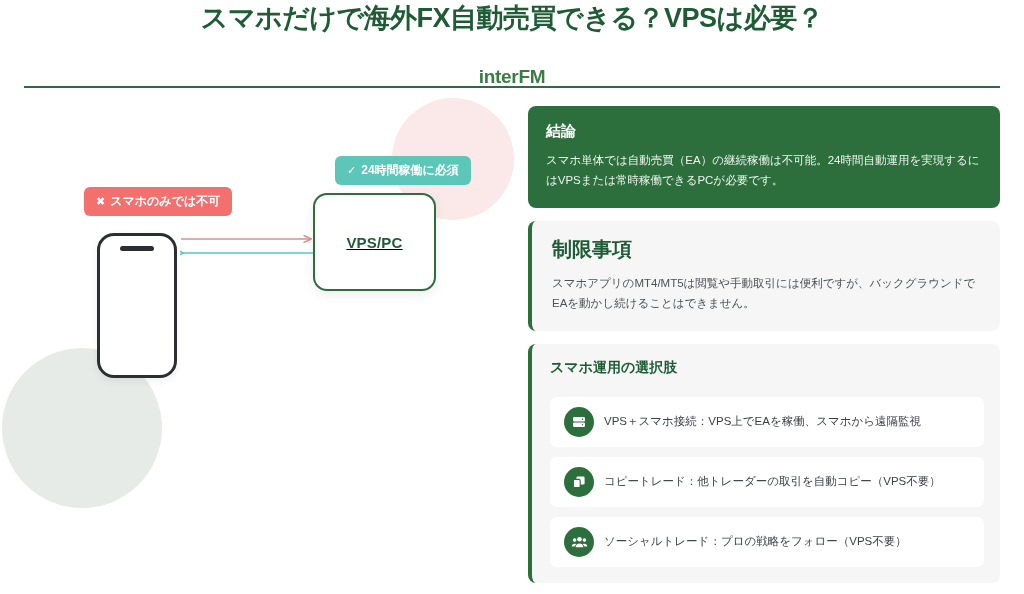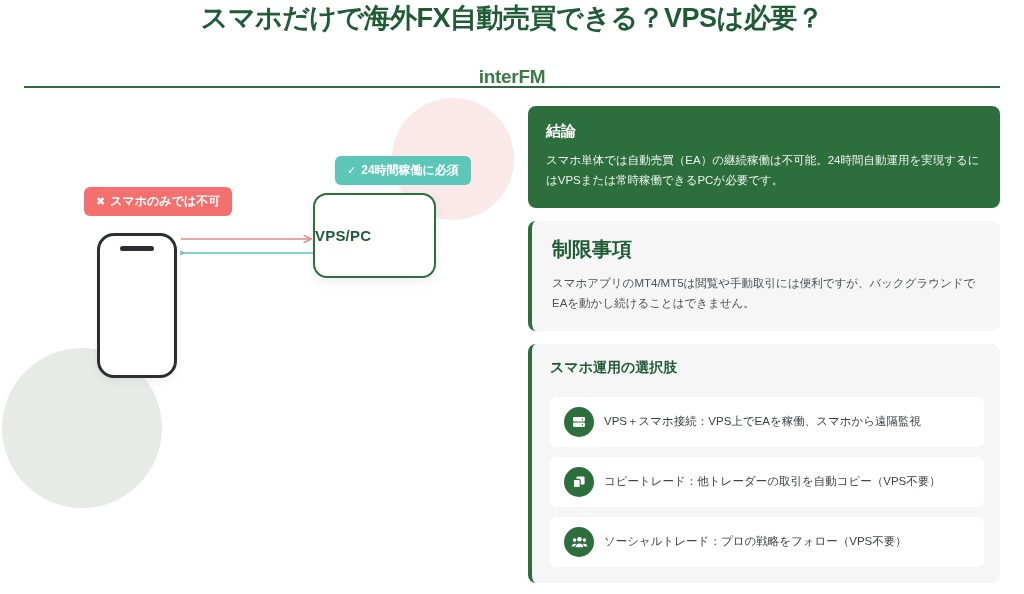--- a/index.html
+++ b/index.html
@@ -112,28 +112,30 @@
     transform: translateX(-50%);
     top: 10px;
     width: 34px; height: 5px;
     border-radius: 3px;
     background: #2b2f33;
   }
 
   .vps-box {
     position: absolute;
     left: 313px; top: 105px;
-    width: 123px; height: 85px;
+    width: 123px; height: 98px;
     box-sizing: border-box;
     background: #ffffff;
     border: 2px solid #2c6e3c;
     border-radius: 14px;
     display: flex;
     align-items: center;
+    justify-content: center;
     box-shadow: 0 4px 12px rgba(0,0,0,0.07);
+    text-decoration: underline;
   }
   .vps-label {
     font-size: 15px;
     font-weight: bold;
     color: #1f5c36;
     letter-spacing: 0.2px;
   }
 
   .arrows {
     position: absolute;

